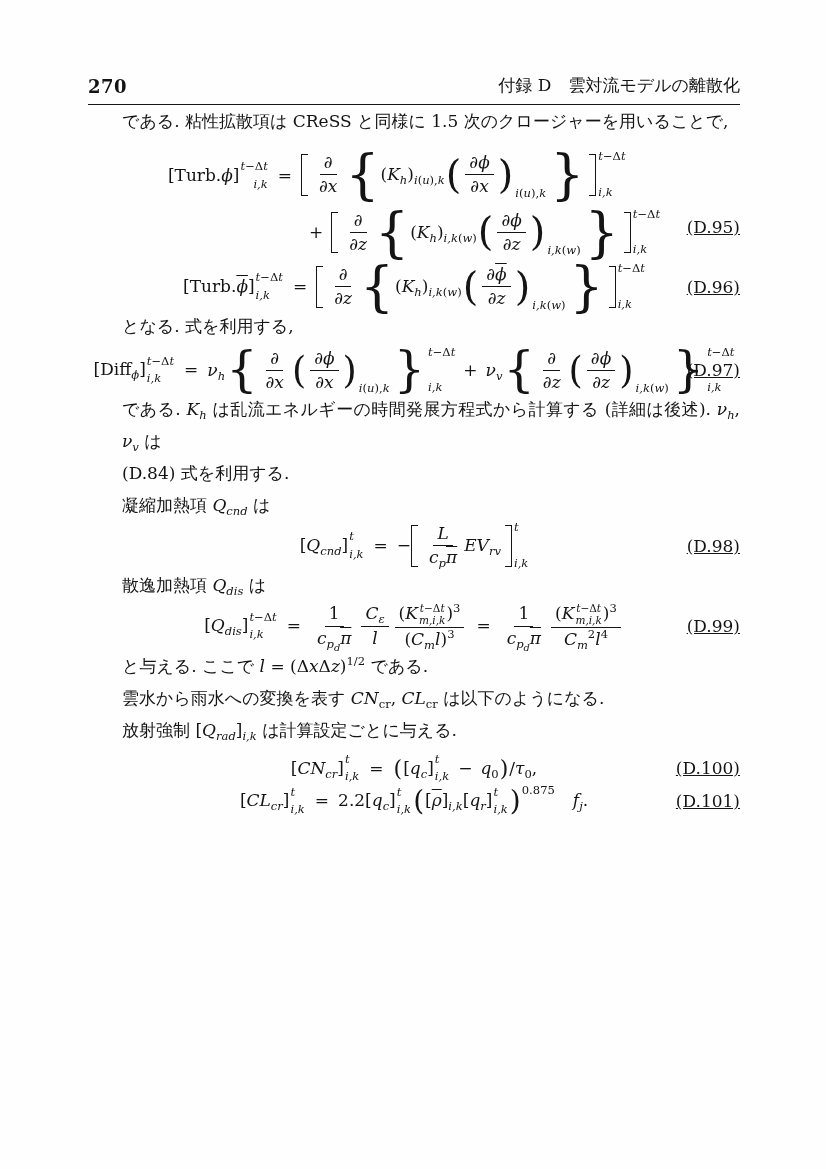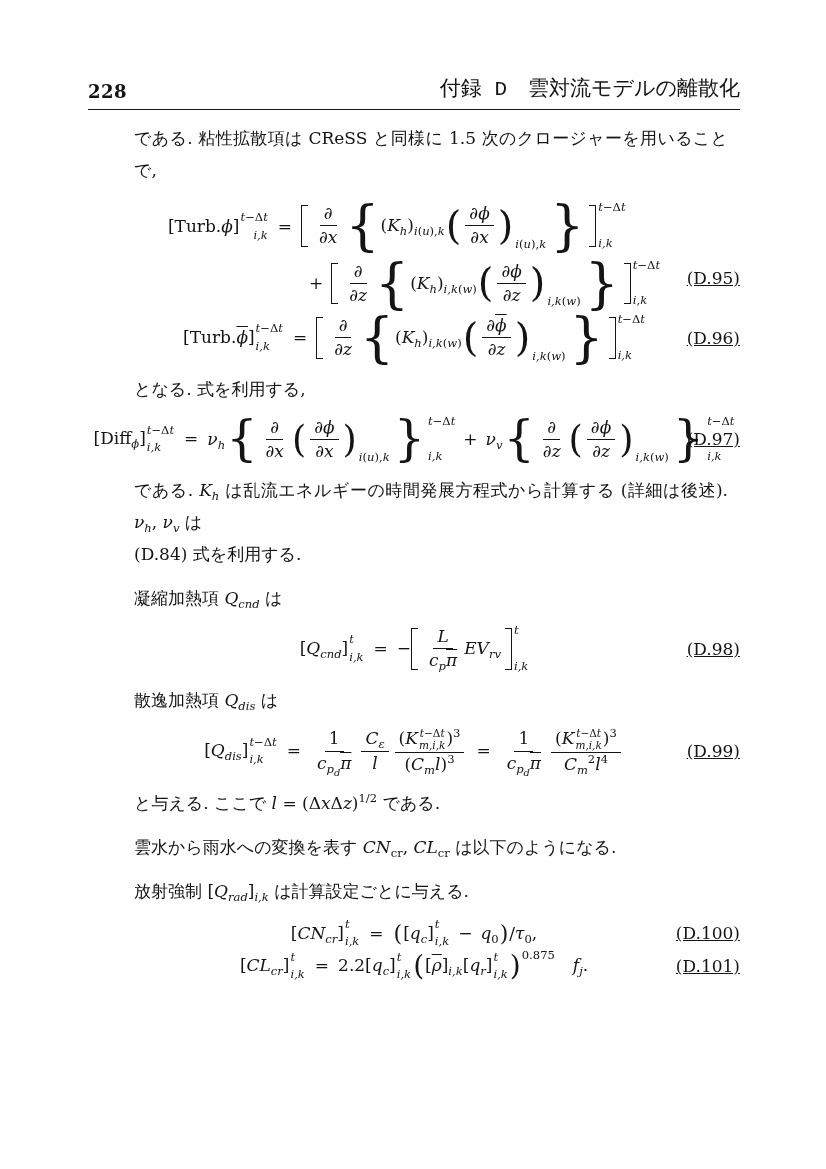--- a/index.html
+++ b/index.html
@@ -7,23 +7,23 @@
     position:relative;width:826px;height:1169px;margin:0 auto;
     background:#fefefe;color:#141414;overflow:hidden;
     font-family:"DejaVu Serif","Liberation Serif",serif;
     font-size:17px;box-sizing:border-box;
     padding:74px 86px 0 88px;
   }
   
   .hdr{display:flex;justify-content:space-between;align-items:flex-end;
        border-bottom:1.6px solid #161616;padding-bottom:7px;}
   .pageno{font-weight:bold;font-size:18px;letter-spacing:.5px;}
-  .htitle{font-size:21px;font-family:Liberation Mono, monospace;}
-  
-  p.para{margin:12px;padding-left:34px;line-height:32px;text-align:justify;}
+  .htitle{font-size:17px;}
+  
+  p.para{margin:0;padding-left:34px;line-height:32px;text-align:justify;}
   .mt26{margin-top:26px}.mt16{margin-top:16px}.mt14{margin-top:14px}.mt10{margin-top:10px}.mt8{margin-top:8px}
   .mt6{margin-top:6px}.mt4{margin-top:4px}.mt2{margin-top:2px}
   p.para i, .disp i{font-style:italic;}
   sub,sup{font-size:.68em;line-height:0;}
   sub sub{font-size:.85em;}
   .ov{text-decoration:overline;}
   
   .disp{position:relative;display:flex;justify-content:center;}
   .eqnum{position:absolute;right:0;top:50%;transform:translateY(-50%);text-decoration:underline;}
   .disp.two .eqnum{top:71%;}
@@ -67,21 +67,21 @@
   .ac{display:table-cell;vertical-align:middle;padding:5px 0;}
   .ac.l{text-align:right;}
   .ac.r{text-align:left;}
 </style>
 </head>
 <body>
 
 <div class="page">
 
   <div class="hdr">
-    <span class="pageno">228</span>
+    <span class="pageno">270</span>
     <span class="htitle">付録 D　雲対流モデルの離散化</span>
   </div>
 
   <p class="para mt26">である. 粘性拡散項は CReSS と同様に 1.5 次のクロージャーを用いることで,</p>
 
   <div class="disp two mt10">
     <div class="atbl">
       <div class="arow">
         <span class="ac l"><span class="mrow">
               <span class="tk">[Turb.<i>ϕ</i>]</span>

